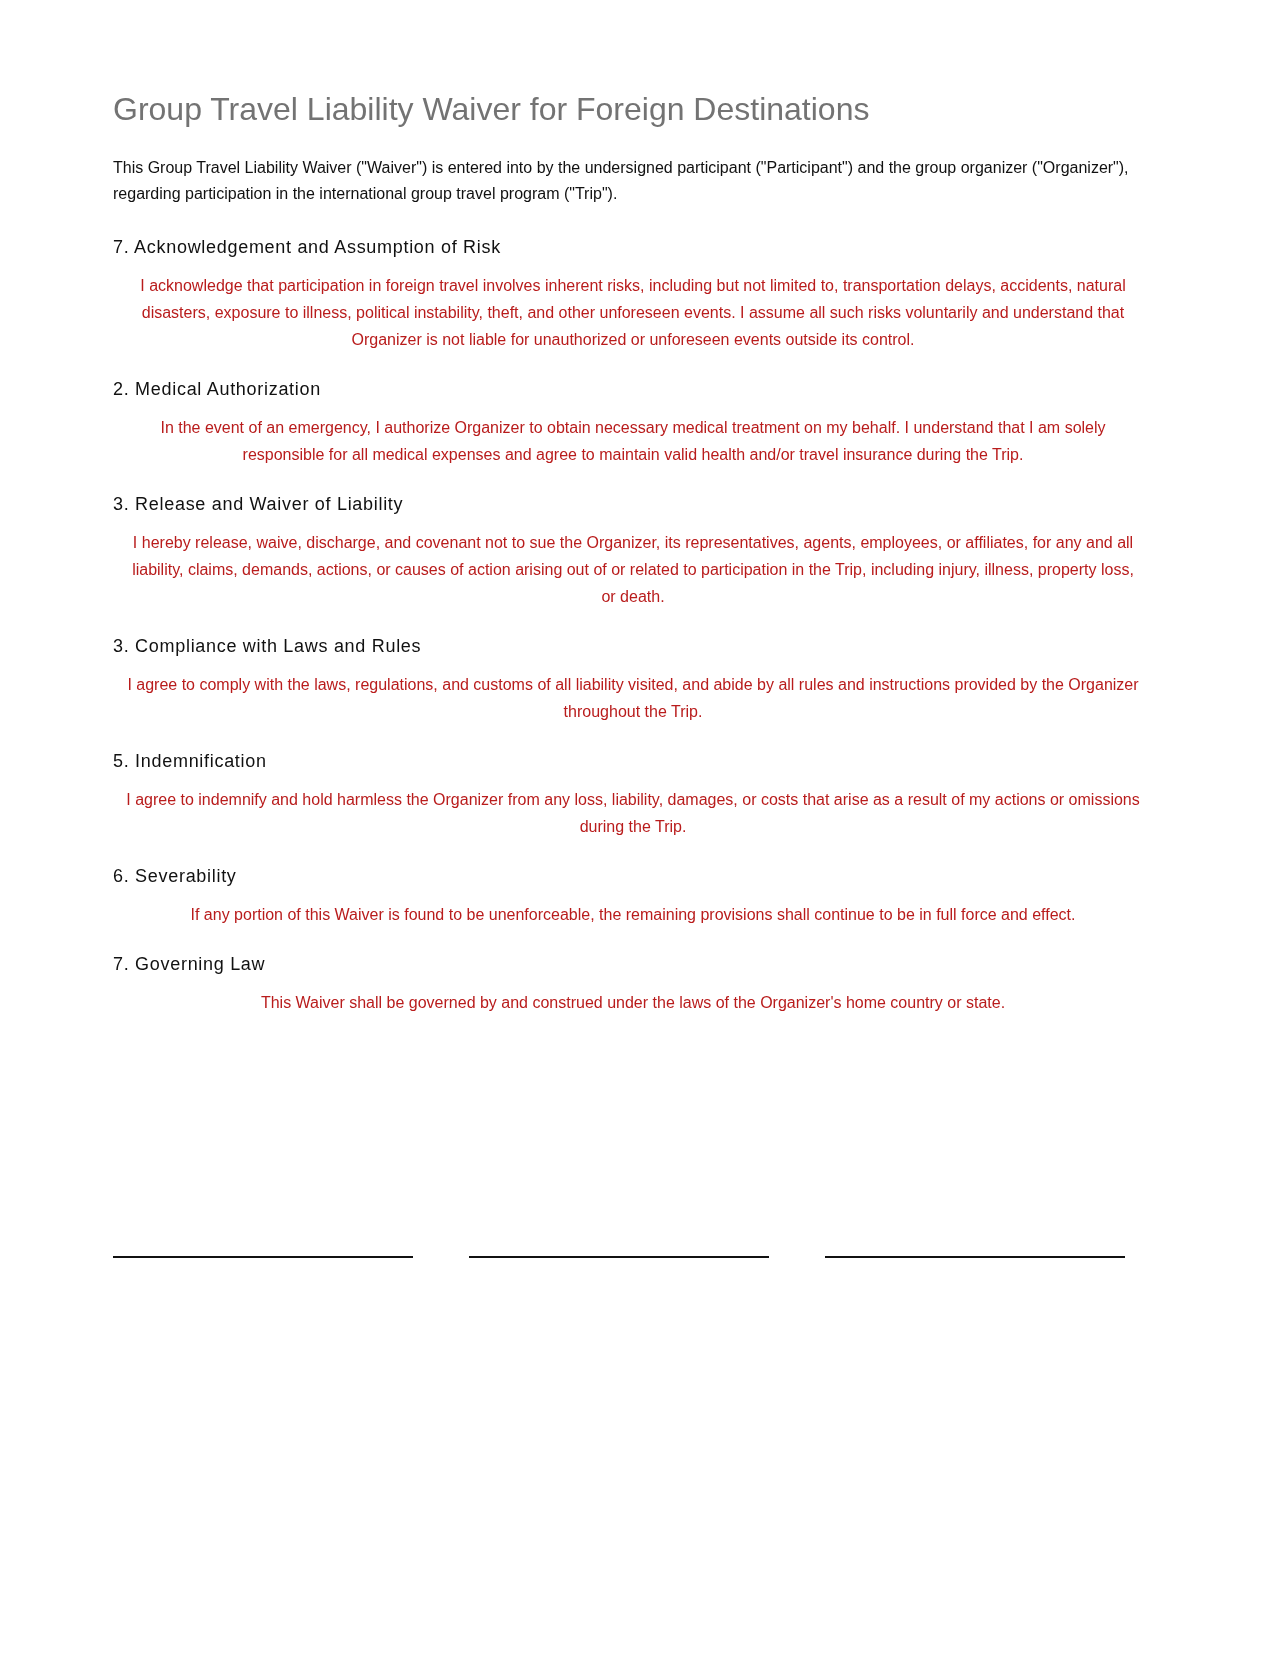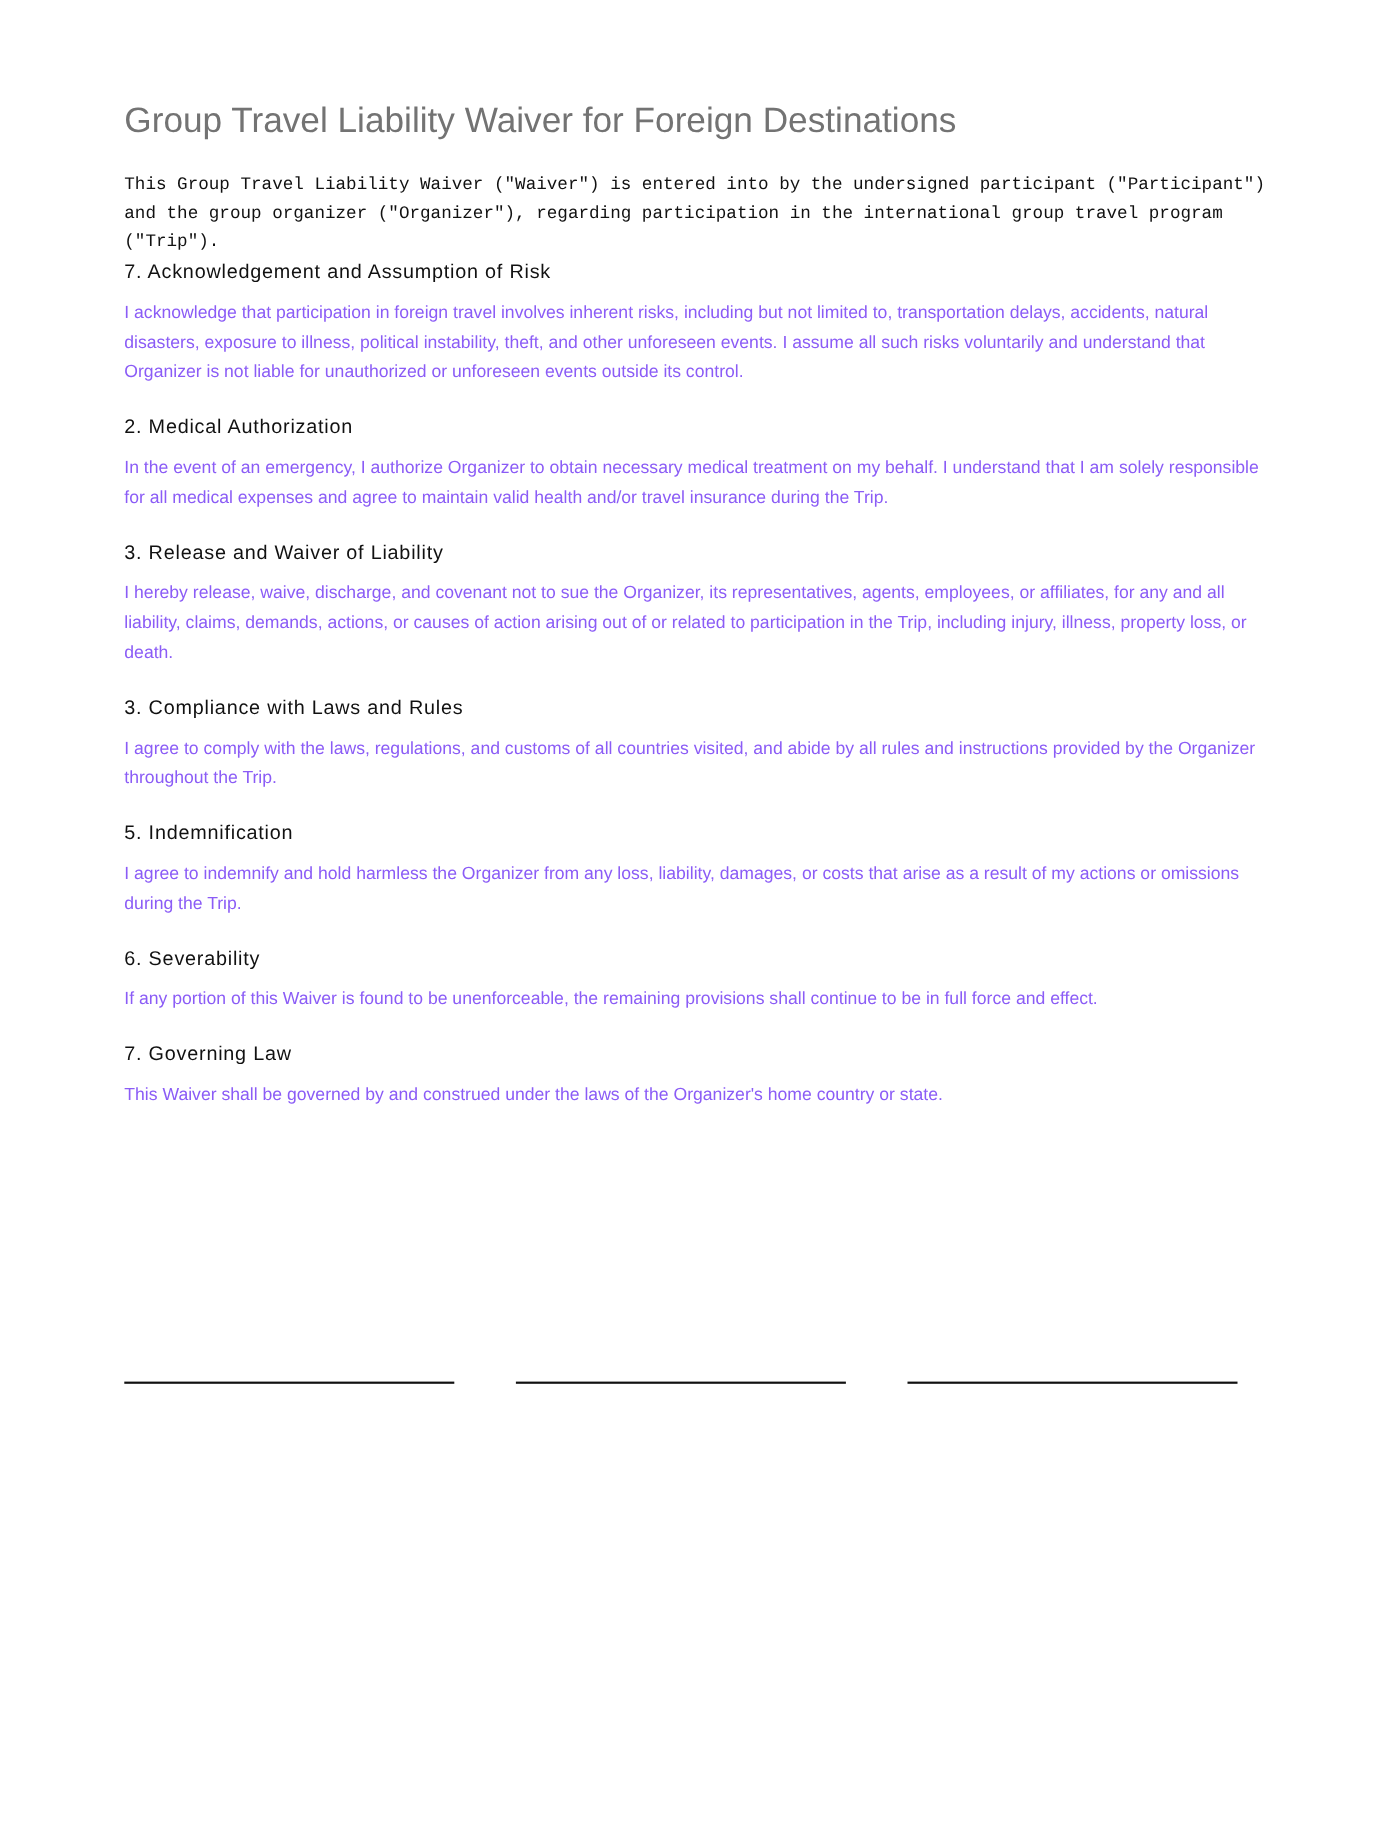--- a/index.html
+++ b/index.html
@@ -34,44 +34,44 @@
     }
     .intro {
       position: absolute;
       top: 155px;
       left: 0;
       width: 1040px;
       margin: 0;
       font-size: 16px;
       line-height: 26px;
       color: #111111;
-      font-family: Liberation Mono, monospace;
     }
     .sections {
       position: absolute;
       top: 234px;
       left: 0;
       width: 1040px;
     }
     .section {
       margin: 0 0 23px 0;
     }
     .section-heading {
       margin: 0 0 11px 0;
       font-size: 18px;
       font-weight: normal;
       line-height: 26px;
       letter-spacing: 0.7px;
       color: #111111;
     }
     .section-body {
-      margin: 0;
+      margin: 12px;
       font-size: 16px;
       line-height: 27px;
-      color: #8b5cf6;
+      color: #b91c1c;
+      text-align: center;
     }
     .signature-row {
       position: absolute;
       top: 1256px;
       left: 0;
       display: flex;
       gap: 56px;
     }
     .signature-line {
       width: 300px;
@@ -95,21 +95,21 @@
     <div class="section">
       <h2 class="section-heading">2. Medical Authorization</h2>
       <p class="section-body">In the event of an emergency, I authorize Organizer to obtain necessary medical treatment on my behalf. I understand that I am solely responsible for all medical expenses and agree to maintain valid health and/or travel insurance during the Trip.</p>
     </div>
     <div class="section">
       <h2 class="section-heading">3. Release and Waiver of Liability</h2>
       <p class="section-body">I hereby release, waive, discharge, and covenant not to sue the Organizer, its representatives, agents, employees, or affiliates, for any and all liability, claims, demands, actions, or causes of action arising out of or related to participation in the Trip, including injury, illness, property loss, or death.</p>
     </div>
     <div class="section">
       <h2 class="section-heading">3. Compliance with Laws and Rules</h2>
-      <p class="section-body">I agree to comply with the laws, regulations, and customs of all countries visited, and abide by all rules and instructions provided by the Organizer throughout the Trip.</p>
+      <p class="section-body">I agree to comply with the laws, regulations, and customs of all liability visited, and abide by all rules and instructions provided by the Organizer throughout the Trip.</p>
     </div>
     <div class="section">
       <h2 class="section-heading">5. Indemnification</h2>
       <p class="section-body">I agree to indemnify and hold harmless the Organizer from any loss, liability, damages, or costs that arise as a result of my actions or omissions during the Trip.</p>
     </div>
     <div class="section">
       <h2 class="section-heading">6. Severability</h2>
       <p class="section-body">If any portion of this Waiver is found to be unenforceable, the remaining provisions shall continue to be in full force and effect.</p>
     </div>
     <div class="section">

